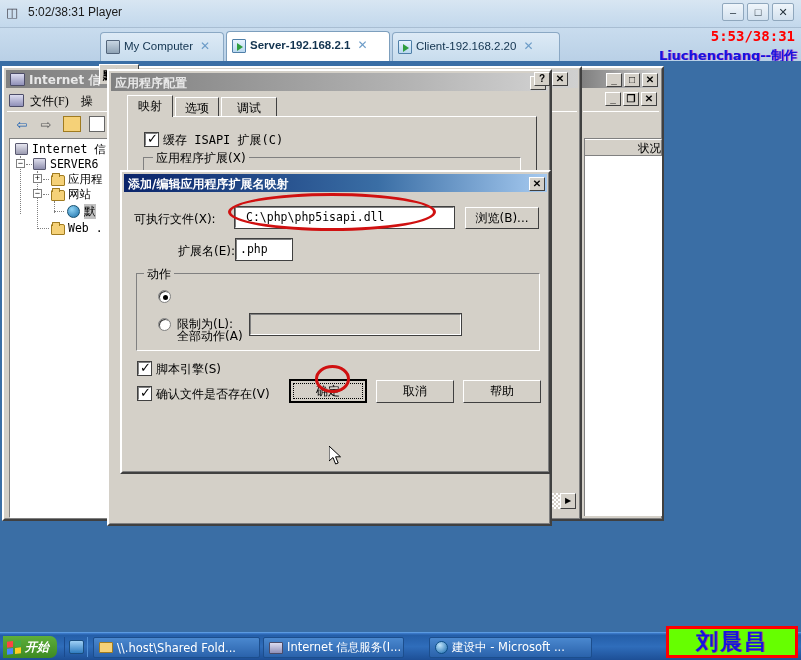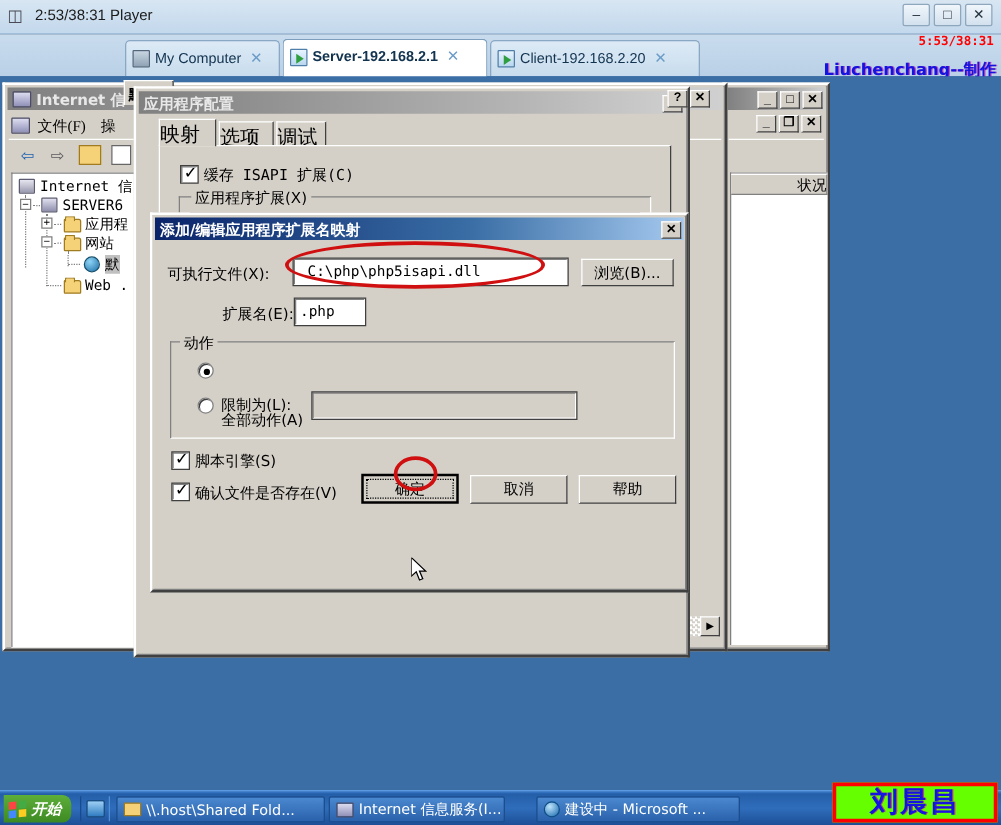--- a/index.html
+++ b/index.html
@@ -161,22 +161,22 @@
     box-shadow: inset 1px 1px 0 #404040, inset -1px -1px 0 #ffffff;
   }
   .radio.on::after {
     content: ""; position: absolute; left: 3.5px; top: 3.5px;
     width: 5px; height: 5px; border-radius: 50%; background: #000;
   }
   .tabhdr {
     position: absolute; height: 20px; background: #d4d0c8;
     border-top: 1px solid #ffffff; border-left: 1px solid #ffffff;
     border-right: 1px solid #404040;
-    font-size: 16px; font-family: "DejaVu Sans", sans-serif;
-    text-align: left; padding-top: 2px; color: #000;
+    font-size: 12px; font-family: "DejaVu Sans", sans-serif;
+    text-align: center; padding-top: 2px; color: #000;
   }
   .tabpane {
     position: absolute;
     border-top: 1px solid #ffffff; border-left: 1px solid #ffffff;
     border-right: 1px solid #404040; border-bottom: 1px solid #404040;
     background: #d4d0c8;
   }
 
   
   #iis-win { left: 2px; top: 5px; width: 580px; height: 455px; }
@@ -317,21 +317,21 @@
     border-radius: 2px;
     color: #fff; font-size: 11.5px;
     font-family: "DejaVu Sans", sans-serif;
     display: flex; align-items: center; gap: 4px; padding: 0 5px;
     white-space: nowrap; overflow: hidden;
   }
 
   
   #wm-time {
     position: absolute; right: 6px; top: 28px;
-    color: #ff0000; font-size: 10px; font-weight: bold;
+    color: #ff0000; font-size: 14px; font-weight: bold;
     font-family: "DejaVu Sans Mono", monospace;
   }
   #wm-author {
     position: absolute; right: 4px; top: 47px;
     color: #1414e0; font-size: 13px; font-weight: bold;
     font-family: "DejaVu Sans", sans-serif;
     text-shadow: 1px 0 0 rgba(200,0,160,0.6);
   }
   #wm-name {
     position: absolute; right: 3px; bottom: 2px;
@@ -341,21 +341,21 @@
     display: flex; align-items: center; justify-content: center;
     letter-spacing: 2px; font-family: "DejaVu Sans", sans-serif;
     text-shadow: 1px 0 0 rgba(200,0,160,0.7);
   }
 </style>
 </head>
 <body>
 
 <div id="vm-titlebar">
   <div id="vm-app-icon">◫</div>
-  <div id="vm-title-text">2:53/38:31 Player</div>
+  <div id="vm-title-text">5:02/38:31 Player</div>
   <div class="wbtn" id="vm-min">–</div>
   <div class="wbtn" id="vm-max">□</div>
   <div class="wbtn" id="vm-close">✕</div>
 </div>
 
 <div id="tabstrip">
   <div class="tab" style="left:100px;width:124px;">
     <span class="tic ic-computer"></span><span class="tlabel">My Computer</span><span class="tclose">✕</span>
   </div>
   <div class="tab active" style="left:226px;width:164px;">
@@ -448,21 +448,21 @@
 
   <div class="win" id="appcfg">
     <div class="win-inner-edge"></div>
     <div class="titlebar inactive">
       <span>应用程序配置</span>
       <div class="sysbtn" style="right:2px;">✕</div>
     </div>
 
     <div class="tabhdr" style="left:18px;top:24px;width:46px;height:22px;border-bottom:none;background:#d4d0c8;z-index:3;">映射</div>
     <div class="tabhdr" style="left:66px;top:26px;width:44px;">选项</div>
-    <div class="tabhdr" style="left:112px;top:26px;width:40px;">调试</div>
+    <div class="tabhdr" style="left:112px;top:26px;width:56px;">调试</div>
     <div class="tabpane" style="left:18px;top:45px;width:410px;height:350px;"></div>
 
     <div class="chk on" style="left:36px;top:62px;"></div>
     <div class="lbl" style="left:54px;top:61px;font-family:'DejaVu Sans Mono',monospace;">缓存 ISAPI 扩展(C)</div>
 
     <div class="group" style="left:34px;top:86px;width:378px;height:292px;"></div>
     <div class="group-lbl" style="left:44px;top:79px;">应用程序扩展(X)</div>
 
     <div style="position:absolute;left:44px;top:100px;width:358px;height:206px;background:#ffffff;border-top:1px solid #808080;border-left:1px solid #808080;border-right:1px solid #fff;border-bottom:1px solid #fff;outline:1px solid #404040;"></div>
 

